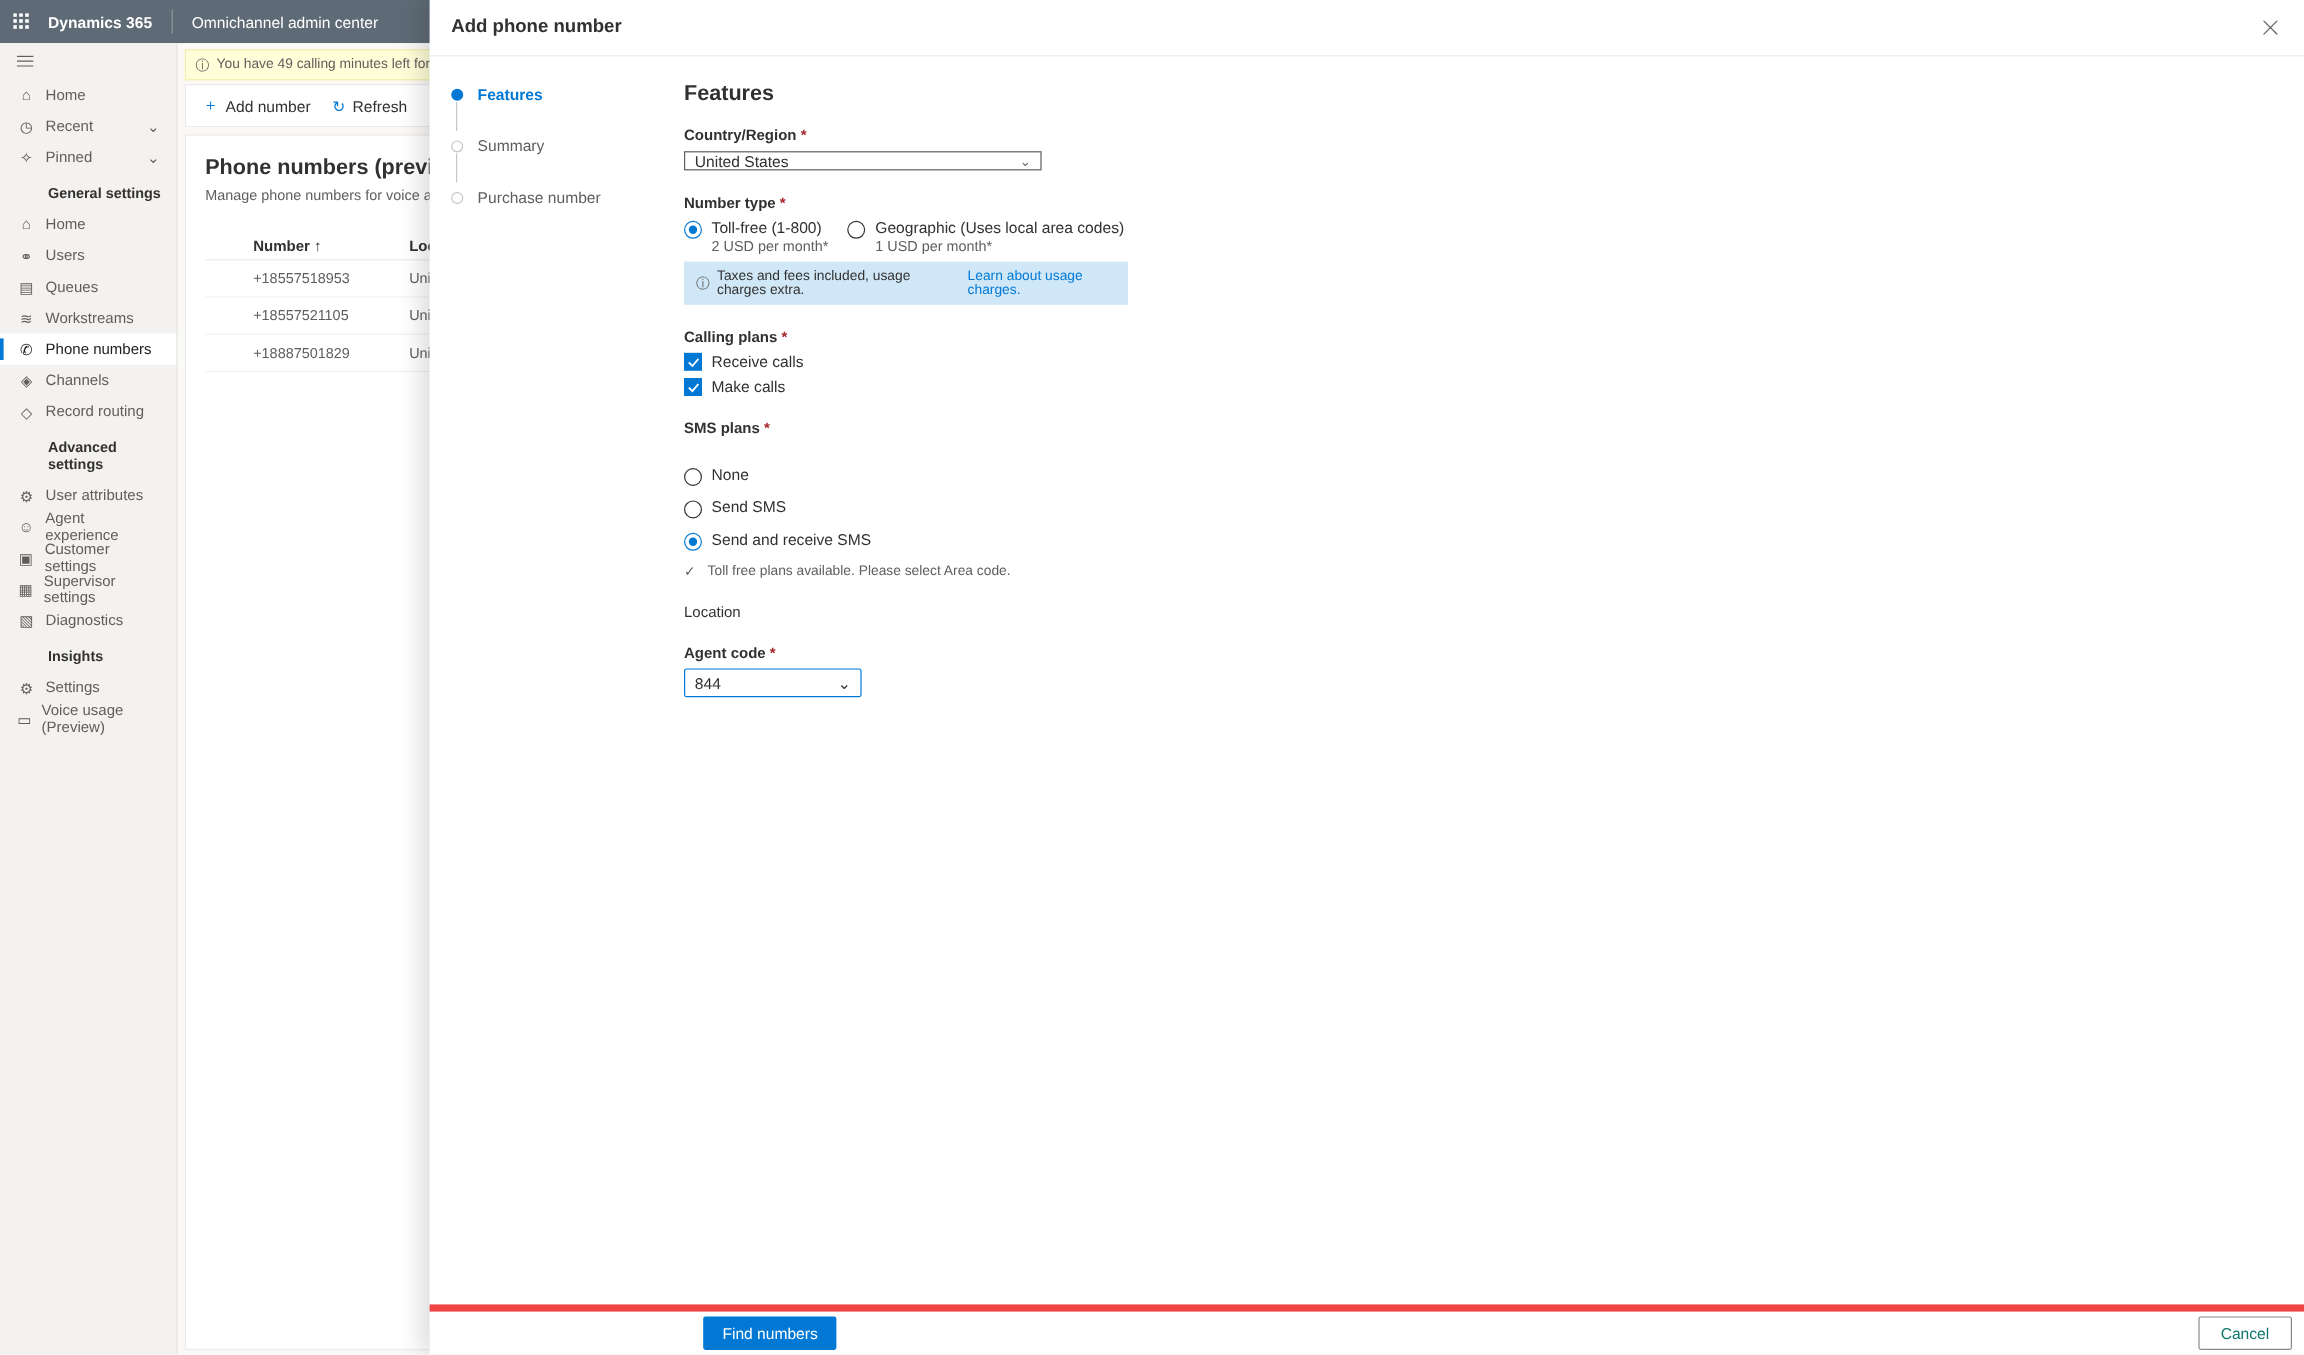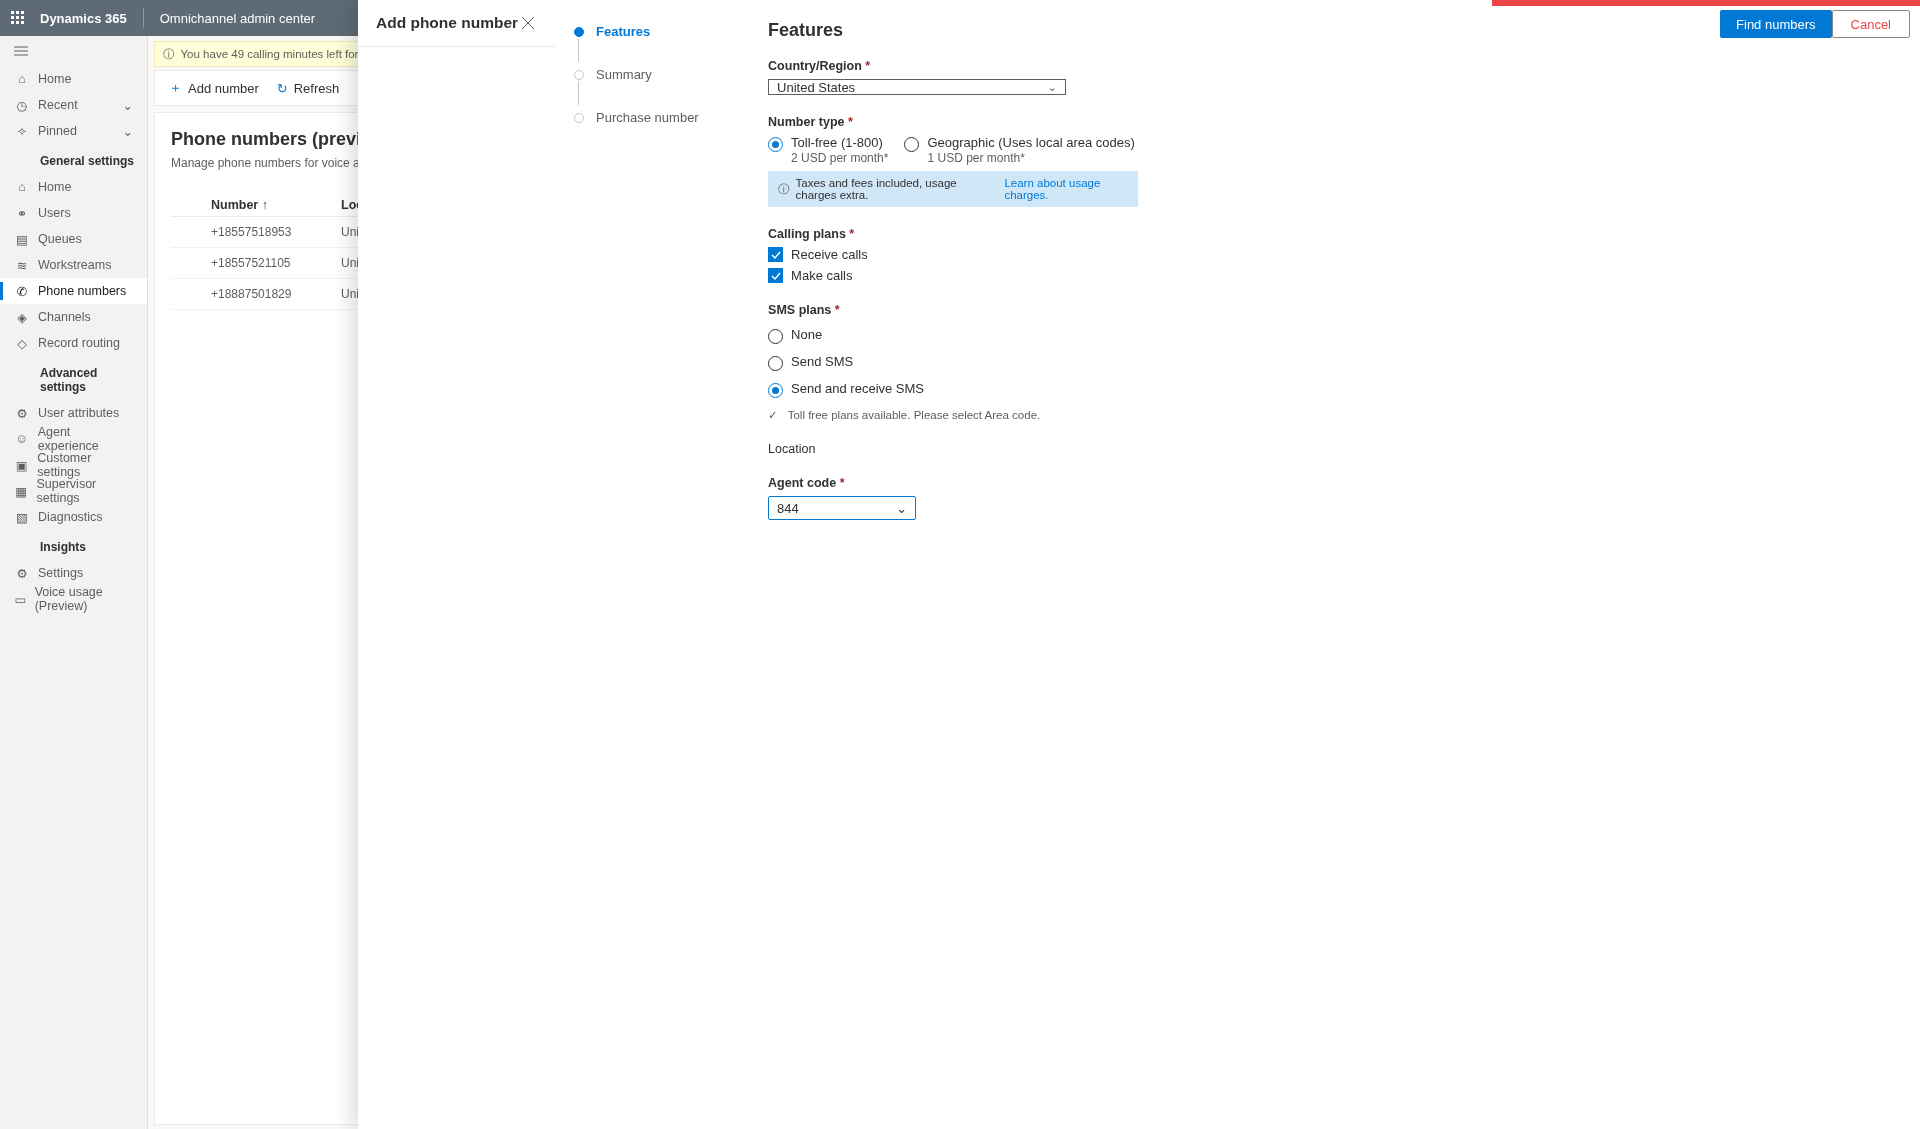--- a/index.html
+++ b/index.html
@@ -36,28 +36,28 @@
 .grid-head div:nth-child(1) { width:40px; }
 .grid-head div:nth-child(2) { width:130px; }
 .grid-head div:nth-child(3) { width:200px; }
 .grid-row { display:flex; font-size:12px; color:#605e5c; padding: 8px 0; border-bottom:1px solid #f3f2f1; }
 .grid-row div:nth-child(1) { width:40px; }
 .grid-row div:nth-child(2) { width:130px; }
 .grid-row div:nth-child(3) { width:200px; }
 
 
 .modal-overlay { position:absolute; top:0; left:0; right:0; bottom:0; pointer-events:none; }
-.modal { position:absolute; top:0; right:0; width: calc(1920px - 358px); height:1129px; background:#fff; box-shadow: -6px 0 20px rgba(0,0,0,0.15); pointer-events:auto; display:flex; flex-direction:row; }
+.modal { position:absolute; top:0; right:0; width: calc(1920px - 358px); height:1129px; background:#fff; box-shadow: -6px 0 20px rgba(0,0,0,0.15); pointer-events:auto; display:flex; flex-direction:column; }
 .modal-header { height: 47px; display:flex; align-items:center; padding: 0 18px; border-bottom:1px solid #edebe9; }
 .modal-title { font-size: 15.5px; font-weight: 600; }
 .modal-close { margin-left:auto; cursor:pointer; width:20px; height:20px; color:#605e5c; display:flex; align-items:center; justify-content:center; }
 .modal-body { flex:1; display:flex; overflow:hidden; }
 .modal-footer { height: 42px; border-top:6px solid #ef4444; display:flex; align-items:center; padding: 0 10px 0 228px; }
 .btn-primary { background:#0078d4; color:#fff; border:none; height:28px; padding:0 16px; font-size:13px; cursor:pointer; border-radius:2px; }
-.btn-secondary { background:#fff; color:#ef4444; border:1px solid #8a8886; height:28px; padding:0 18px; font-size:13px; cursor:pointer; border-radius:2px; margin-left:auto; }
+.btn-secondary { background:#fff; color:#0f766e; border:1px solid #8a8886; height:28px; padding:0 18px; font-size:13px; cursor:pointer; border-radius:2px; margin-left:auto; }
 
 
 .steps-col { width: 212px; padding: 24px 18px; }
 .step { display:flex; align-items:center; font-size:13px; color:#605e5c; margin-bottom: 28px; position:relative; }
 .step .dot { width:10px; height:10px; border-radius:50%; border:1px solid #c8c6c4; background:#fff; margin-right: 12px; }
 .step.active .dot { background:#0078d4; border-color:#0078d4; }
 .step.active { color:#0078d4; font-weight:600; }
 .step::after { content:""; position:absolute; left:4px; top:14px; width:1px; height:24px; background:#c8c6c4; }
 .step:last-child::after { display:none; }
 
@@ -321,21 +321,21 @@
                 <svg viewBox="0 0 10 10" stroke="#fff" stroke-width="1.5" fill="none">
                   <polyline points="1,5 4,8 9,2"></polyline>
                 </svg>
               </span>
             <span>Make calls</span>
           </div>
         </div>
 
         <div class="field-block">
           <label class="field-label"><span>SMS plans</span> <span class="req">*</span></label>
-          <div class="vradio-list" style="margin-top:10px;">
+          <div class="vradio-list" style="margin-top:24px;">
             <div class="radio-opt">
               <span class="r"></span>
               <span>None</span>
             </div>
             <div class="radio-opt">
               <span class="r"></span>
               <span>Send SMS</span>
             </div>
             <div class="radio-opt selected">
               <span class="r"></span>

